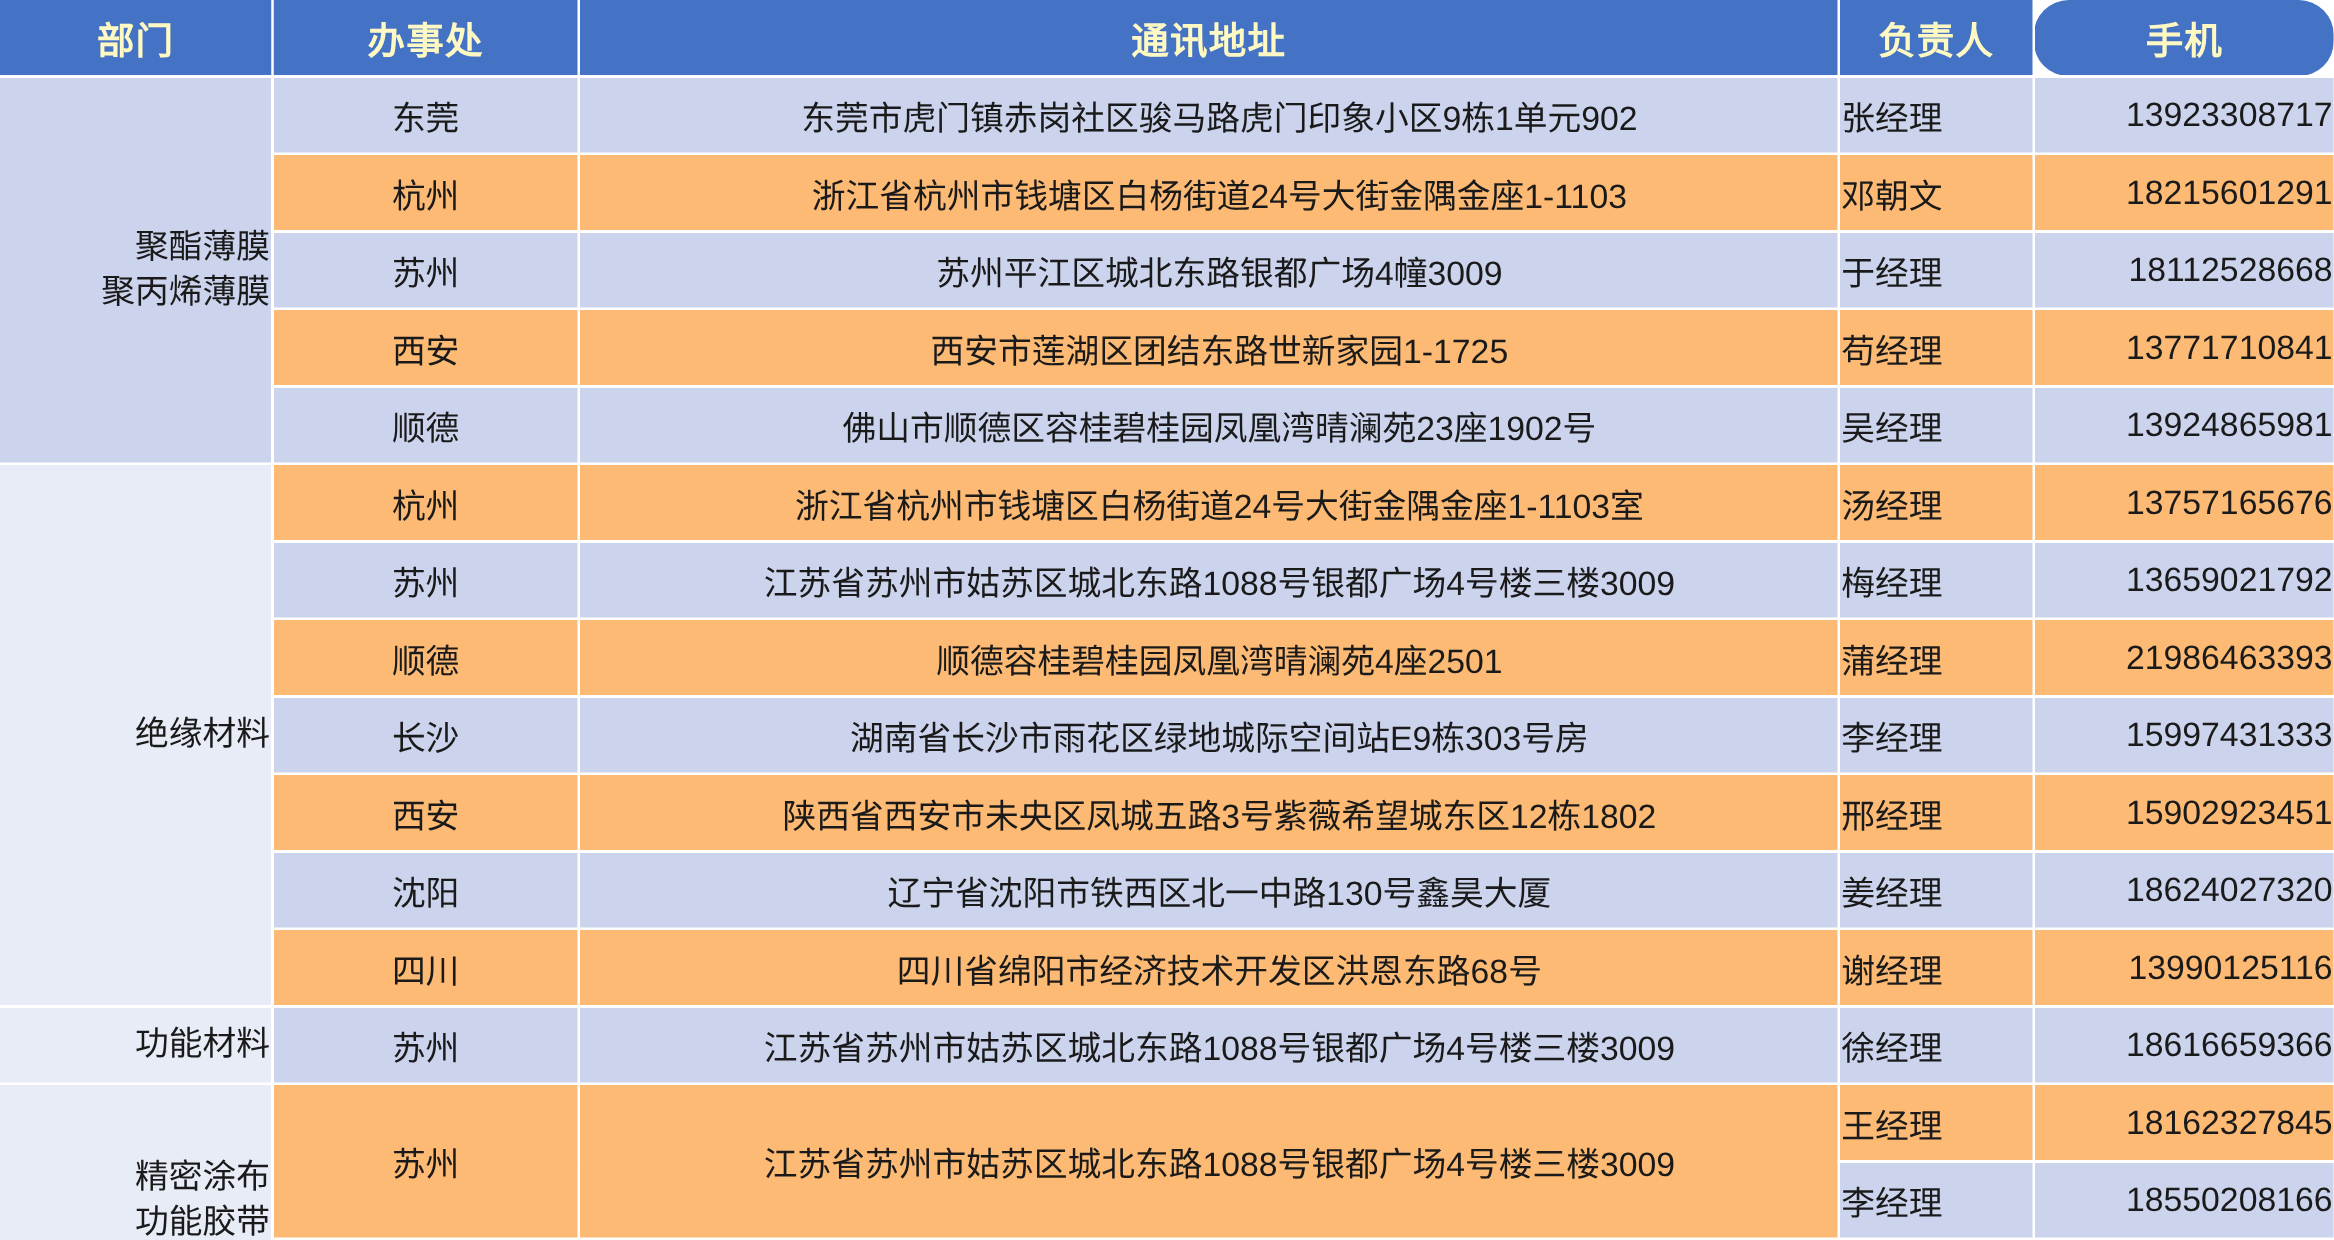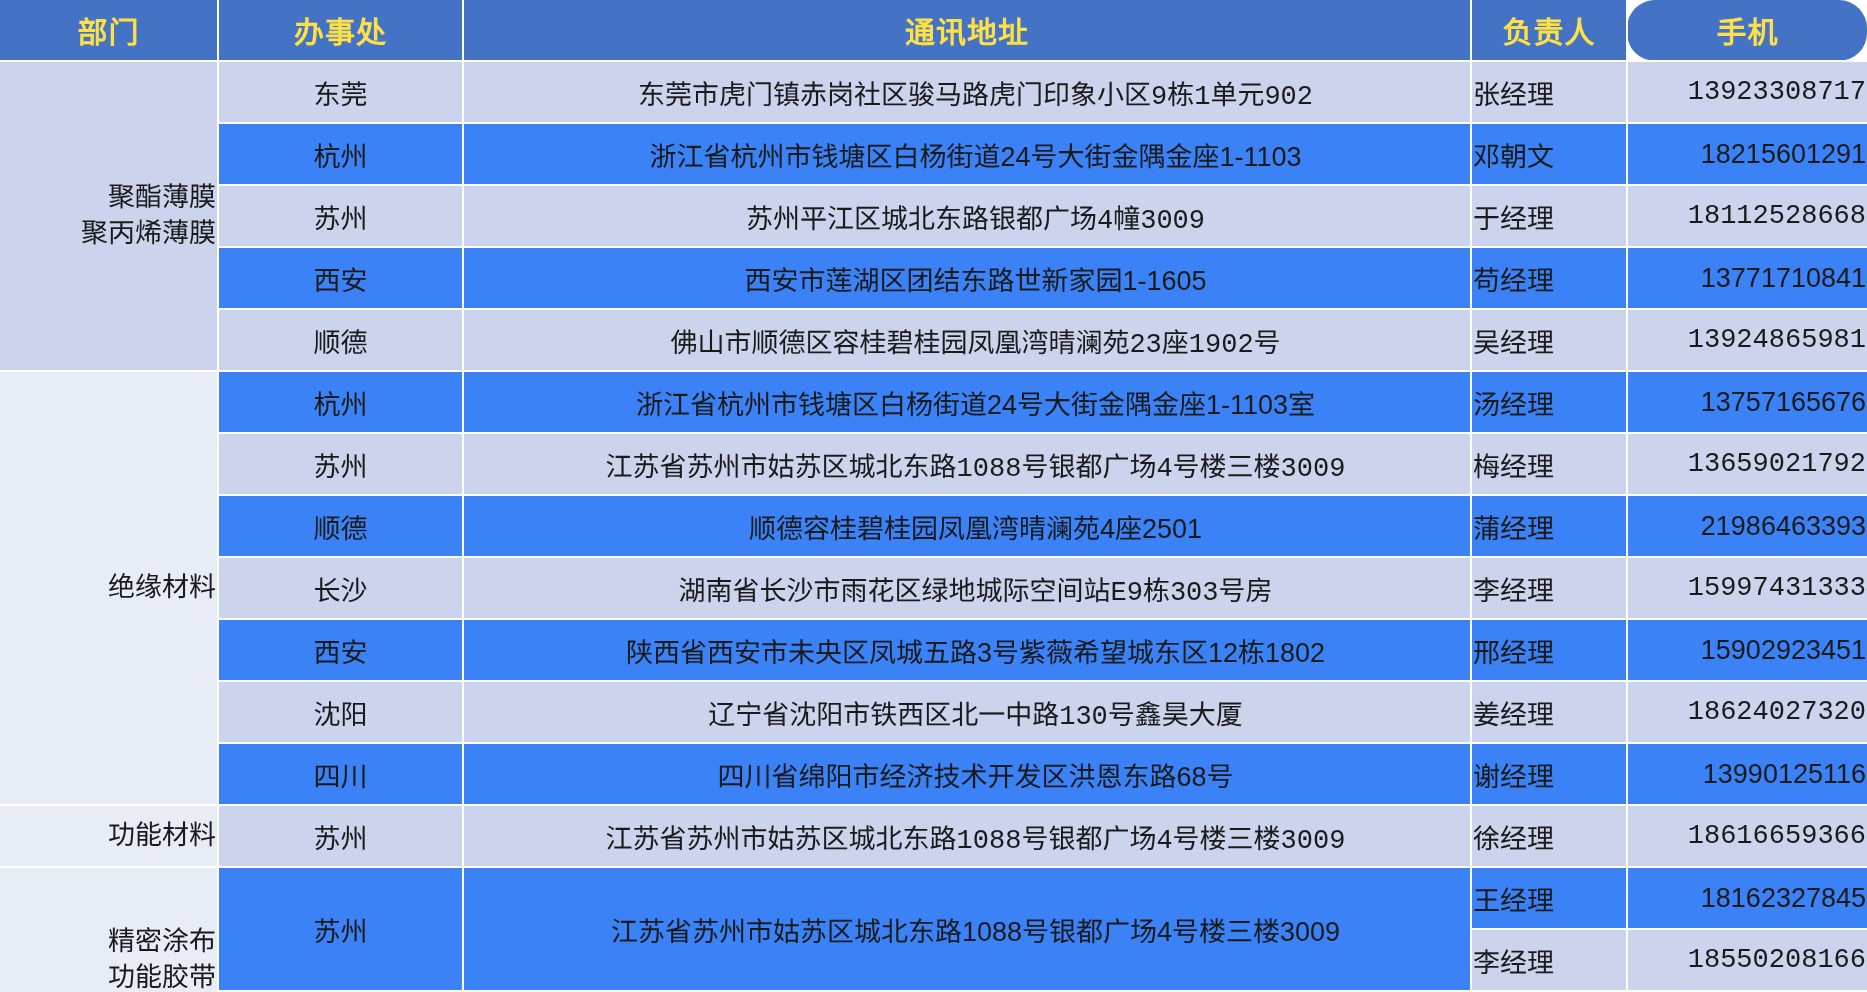--- a/index.html
+++ b/index.html
@@ -20,21 +20,21 @@
     border: 0;
   }
   #contact-table col.c-dept  { width: 218px; }
   #contact-table col.c-off   { width: 245px; }
   #contact-table col.c-addr  { width: 1008px; }
   #contact-table col.c-mgr   { width: 156px; }
   #contact-table col.c-phone { width: 240px; }
 
   #contact-table th {
     background: #4472c4;
-    color: #fde047;
+    color: #fef9c3;
     font-size: 30px;
     font-weight: bold;
     height: 58px;
     text-align: center;
     vertical-align: middle;
     border-right: 2px solid #ffffff;
     border-bottom: 2px solid #ffffff;
     letter-spacing: 1px;
   }
   #contact-table th:last-child { border-right: 0; border-radius: 28px; }
@@ -63,22 +63,22 @@
   td.addr {
     text-align: center;
     padding-left: 18px;
   }
   td.mgr {
     text-align: left;
   }
   td.phone {
     text-align: right;
   }
-  tr.band-a td:not(.dept) { background: #ccd3ec; font-family: Liberation Mono, monospace; }
-  tr.band-b td:not(.dept) { background: #3b82f6; }
+  tr.band-a td:not(.dept) { background: #ccd3ec; }
+  tr.band-b td:not(.dept) { background: #fdba74; }
   td.dept.band-b { background: #e8ecf7; margin-top: 28px; }
 </style>
 </head>
 <body>
 
 <table id="contact-table">
   <colgroup>
     <col class="c-dept">
       <col class="c-off">
       <col class="c-addr">
@@ -109,21 +109,21 @@
         <td class="phone">18215601291</td>
       </tr>
       <tr class="band-a">
         <td class="office">苏州</td>
         <td class="addr">苏州平江区城北东路银都广场4幢3009</td>
         <td class="mgr">于经理</td>
         <td class="phone">18112528668</td>
       </tr>
       <tr class="band-b">
         <td class="office">西安</td>
-        <td class="addr">西安市莲湖区团结东路世新家园1-1605</td>
+        <td class="addr">西安市莲湖区团结东路世新家园1-1725</td>
         <td class="mgr">苟经理</td>
         <td class="phone">13771710841</td>
       </tr>
       <tr class="band-a">
         <td class="office">顺德</td>
         <td class="addr">佛山市顺德区容桂碧桂园凤凰湾晴澜苑23座1902号</td>
         <td class="mgr">吴经理</td>
         <td class="phone">13924865981</td>
       </tr>
       <tr class="band-b">

